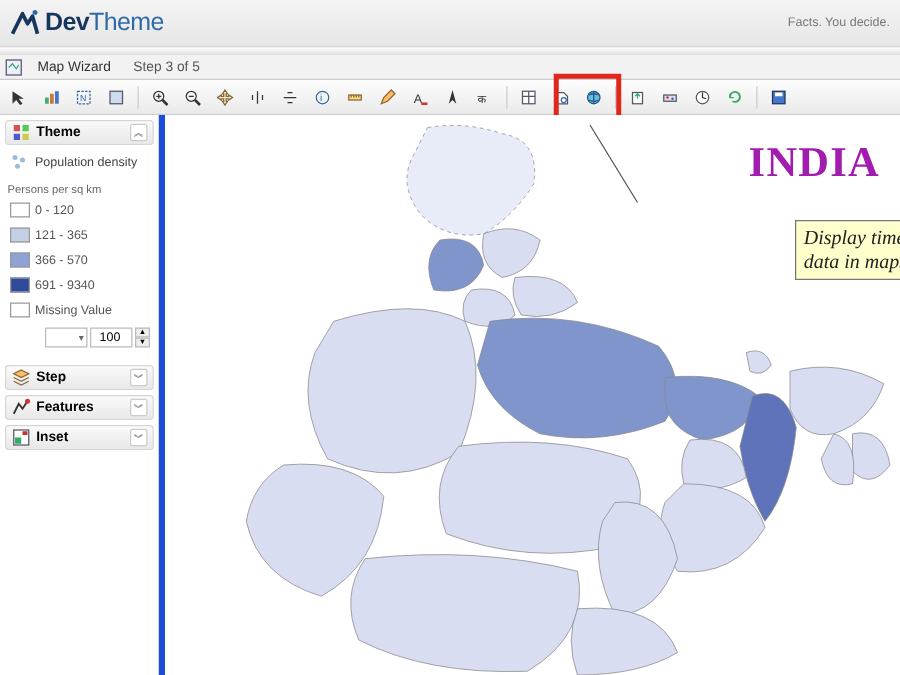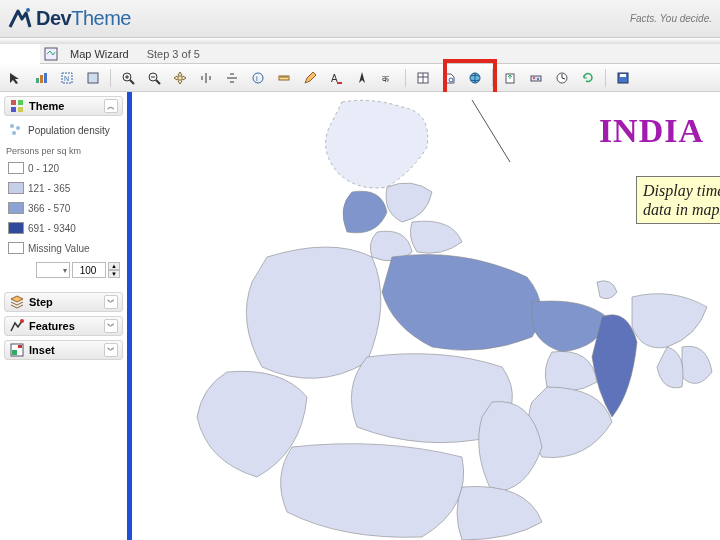--- a/index.html
+++ b/index.html
@@ -2,23 +2,23 @@
 <html><head>
 <meta charset="utf-8">
 <style>
   * { box-sizing: border-box; margin: 0; padding: 0; }
   body { font-family: Tahoma, Arial, sans-serif; font-size: 11px; width: 720px; height: 540px; overflow: hidden; background: #fff; }
   .header { height: 38px; background: linear-gradient(#f4f4f4,#e6e6e6); border-bottom: 1px solid #c8c8c8; display:flex; align-items:center; padding: 0 8px; justify-content: space-between; }
   .logo { display:flex; align-items:center; gap:4px; }
   .logo-mark { width:24px; height:24px; }
   .logo-text { font-size:20px; font-weight:bold; color:#17365d; letter-spacing:-0.5px; }
   .logo-text .light { color:#2f6aa8; font-weight:normal; }
-  .tagline { font-size:10px; color:#777; font-style: italic; text-align: center;}
+  .tagline { font-size:10px; color:#777;  text-align: center;}
   .gradbar { height:6px; background: linear-gradient(#fff,#ddd); }
-  .tabbar { height:20px; background:#f2f2f2; border-bottom:1px solid #ccc; display:flex; align-items:center; padding:0 4px; gap:6px;margin-left:40px; }
+  .tabbar { height:20px; background:#f2f2f2; border-bottom:1px solid #ccc; display:flex; align-items:center; padding:0 4px; gap:6px; }
   .tab-icon { width:14px; height:14px; display:inline-block;}
   .tab-label { font-size:11px; color:#333; padding: 2px 6px;}
   .toolbar { height:28px; background:linear-gradient(#fdfdfd,#eaeaea); border-bottom:1px solid #ccc; display:flex; align-items:center; padding:0 4px; gap:4px; position:relative; }
   .tbtn { width:22px; height:22px; display:flex; align-items:center; justify-content:center; border:1px solid transparent; border-radius:2px; }
   .tsep { width:1px; height:18px; background:#ccc; margin:0 2px; }
   .red-highlight { position:absolute; border:4px solid #e1261c; width:54px; height:38px; left:443px; top:-5px; pointer-events:none;}
   .main { display:flex; height: calc(540px - 38px - 6px - 20px - 28px); }
   .sidebar { width:132px; background:#fff; border-right:5px solid #1d4ed8; padding:4px; display:flex; flex-direction:column; gap:4px;}
   .panel-head { display:flex; align-items:center; gap:4px; background:linear-gradient(#fafafa,#e8e8e8); border:1px solid #d6d6d6; border-radius:3px; padding:2px 4px; height:20px; }
   .panel-head .expander { width:14px; height:14px; border:1px solid #ccc; border-radius:2px; display:flex; align-items:center; justify-content:center; background:#fff; font-size:8px; color:#555; margin-left:auto;}

